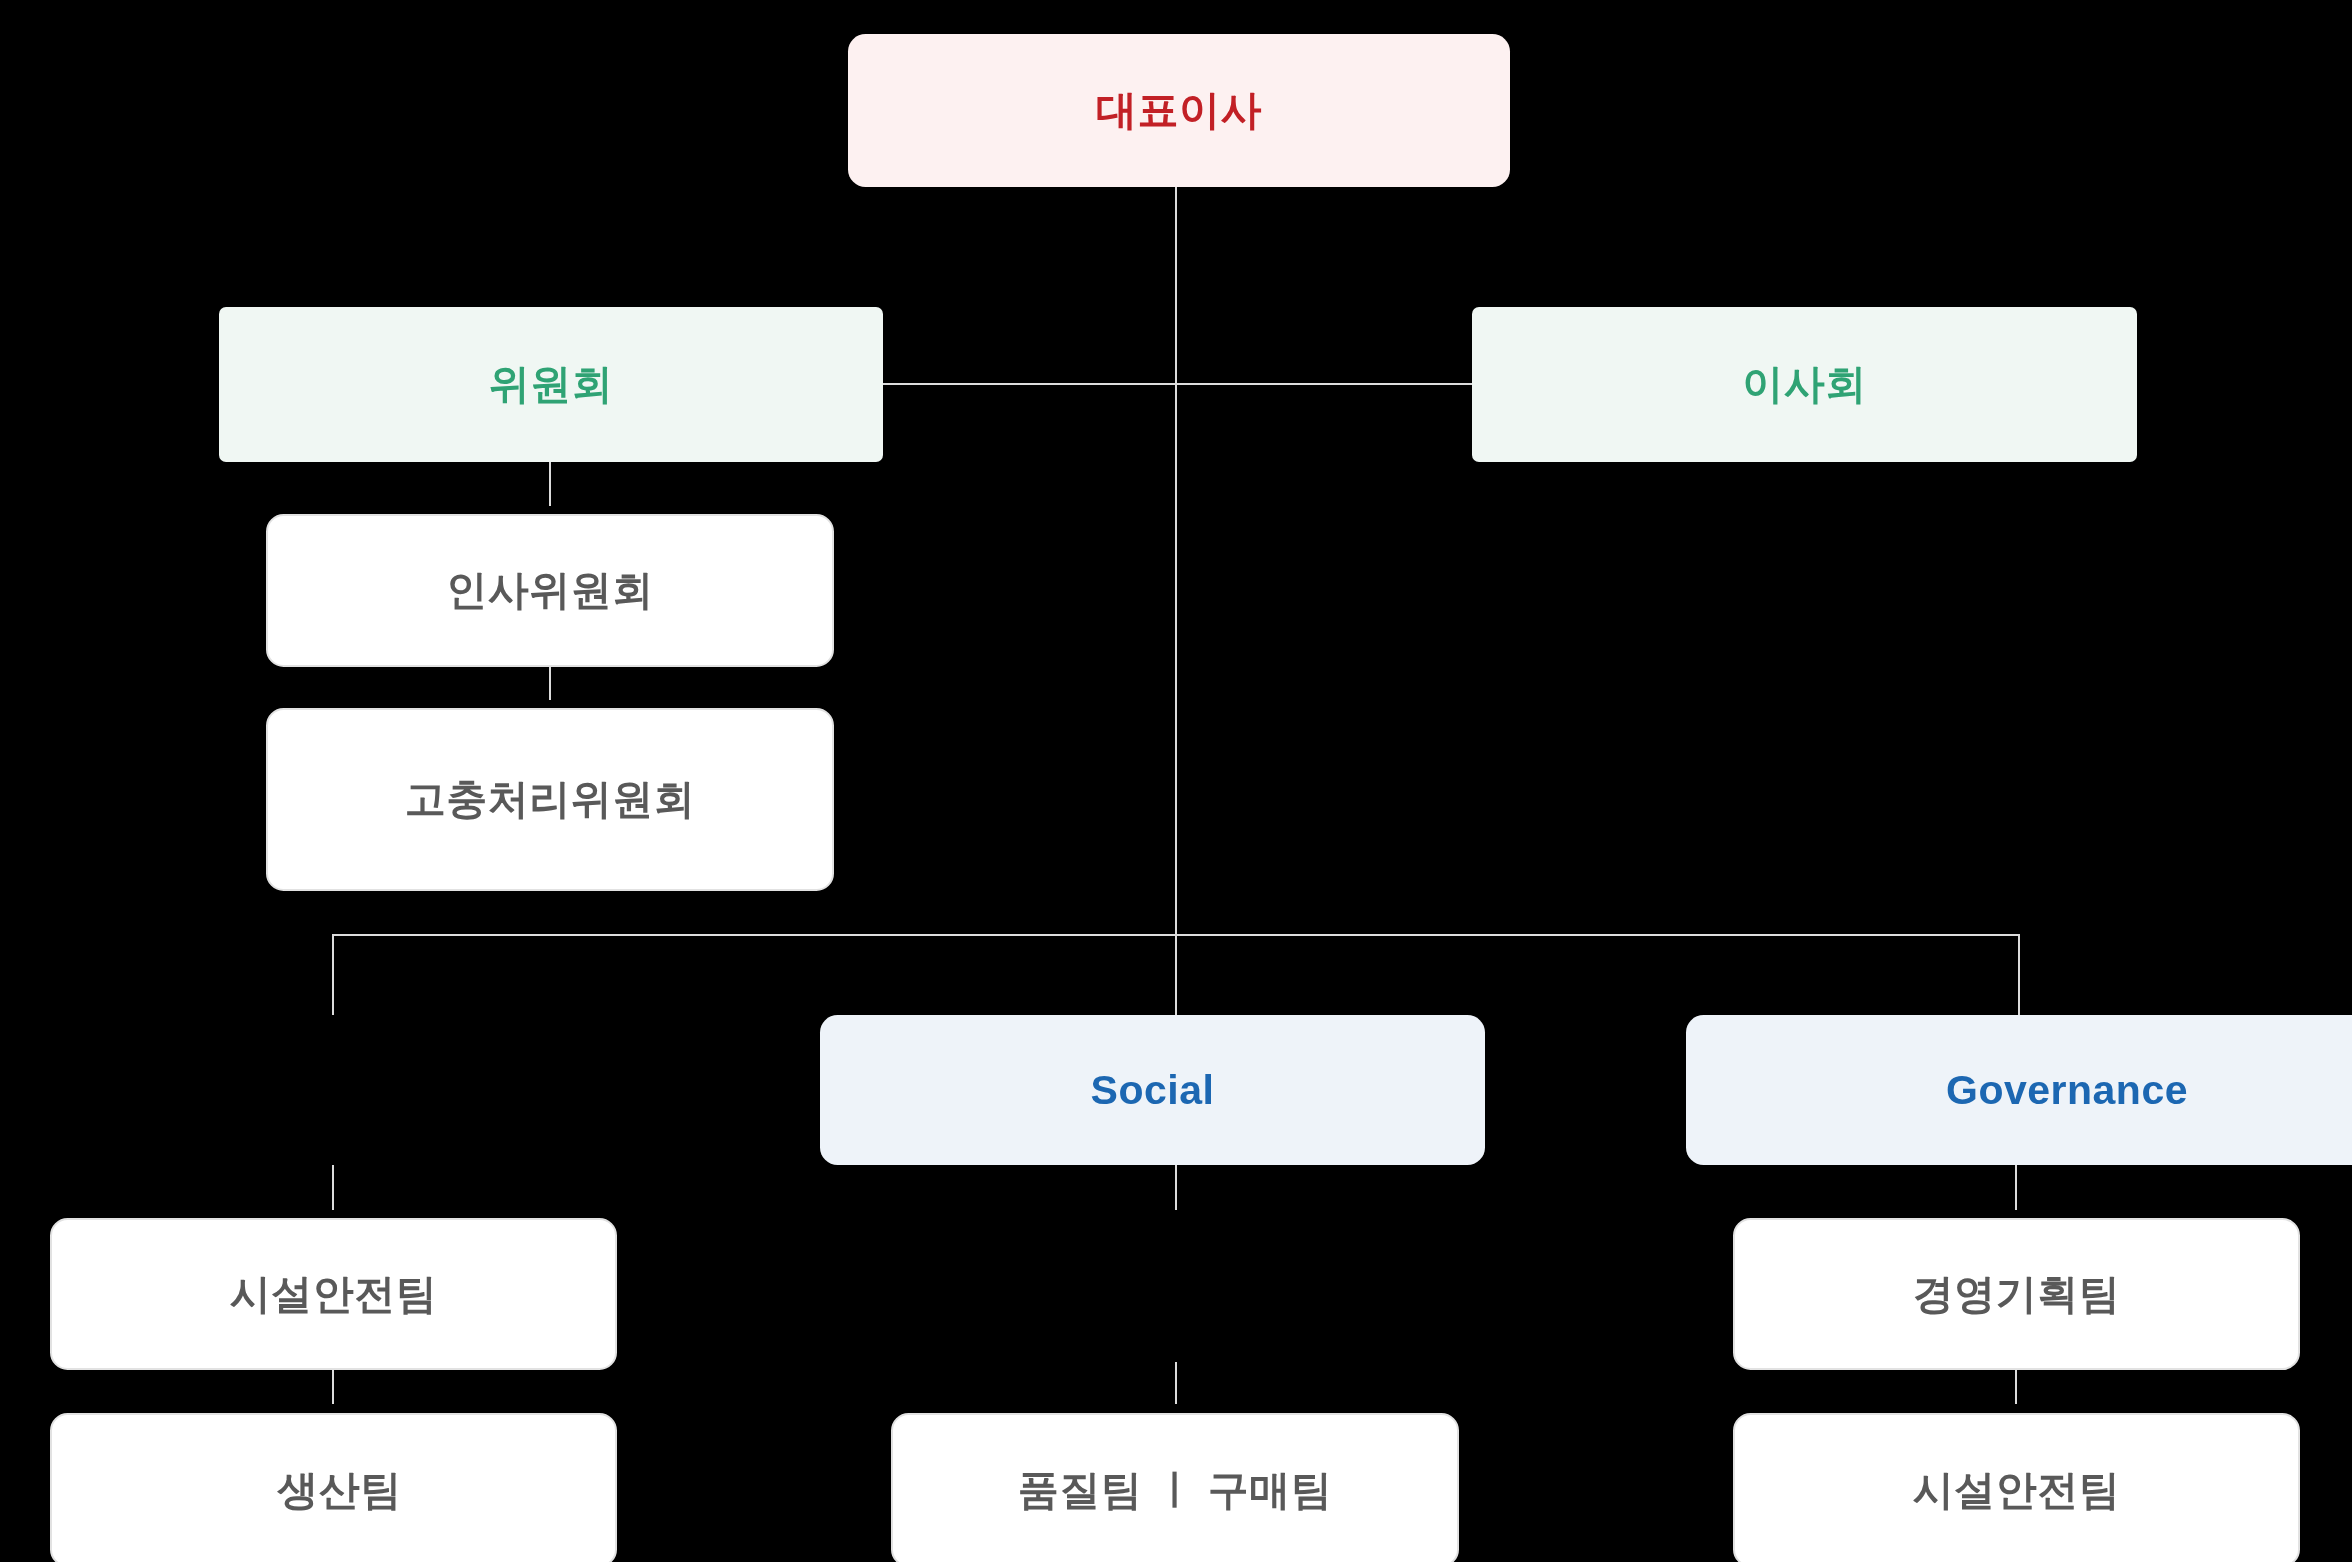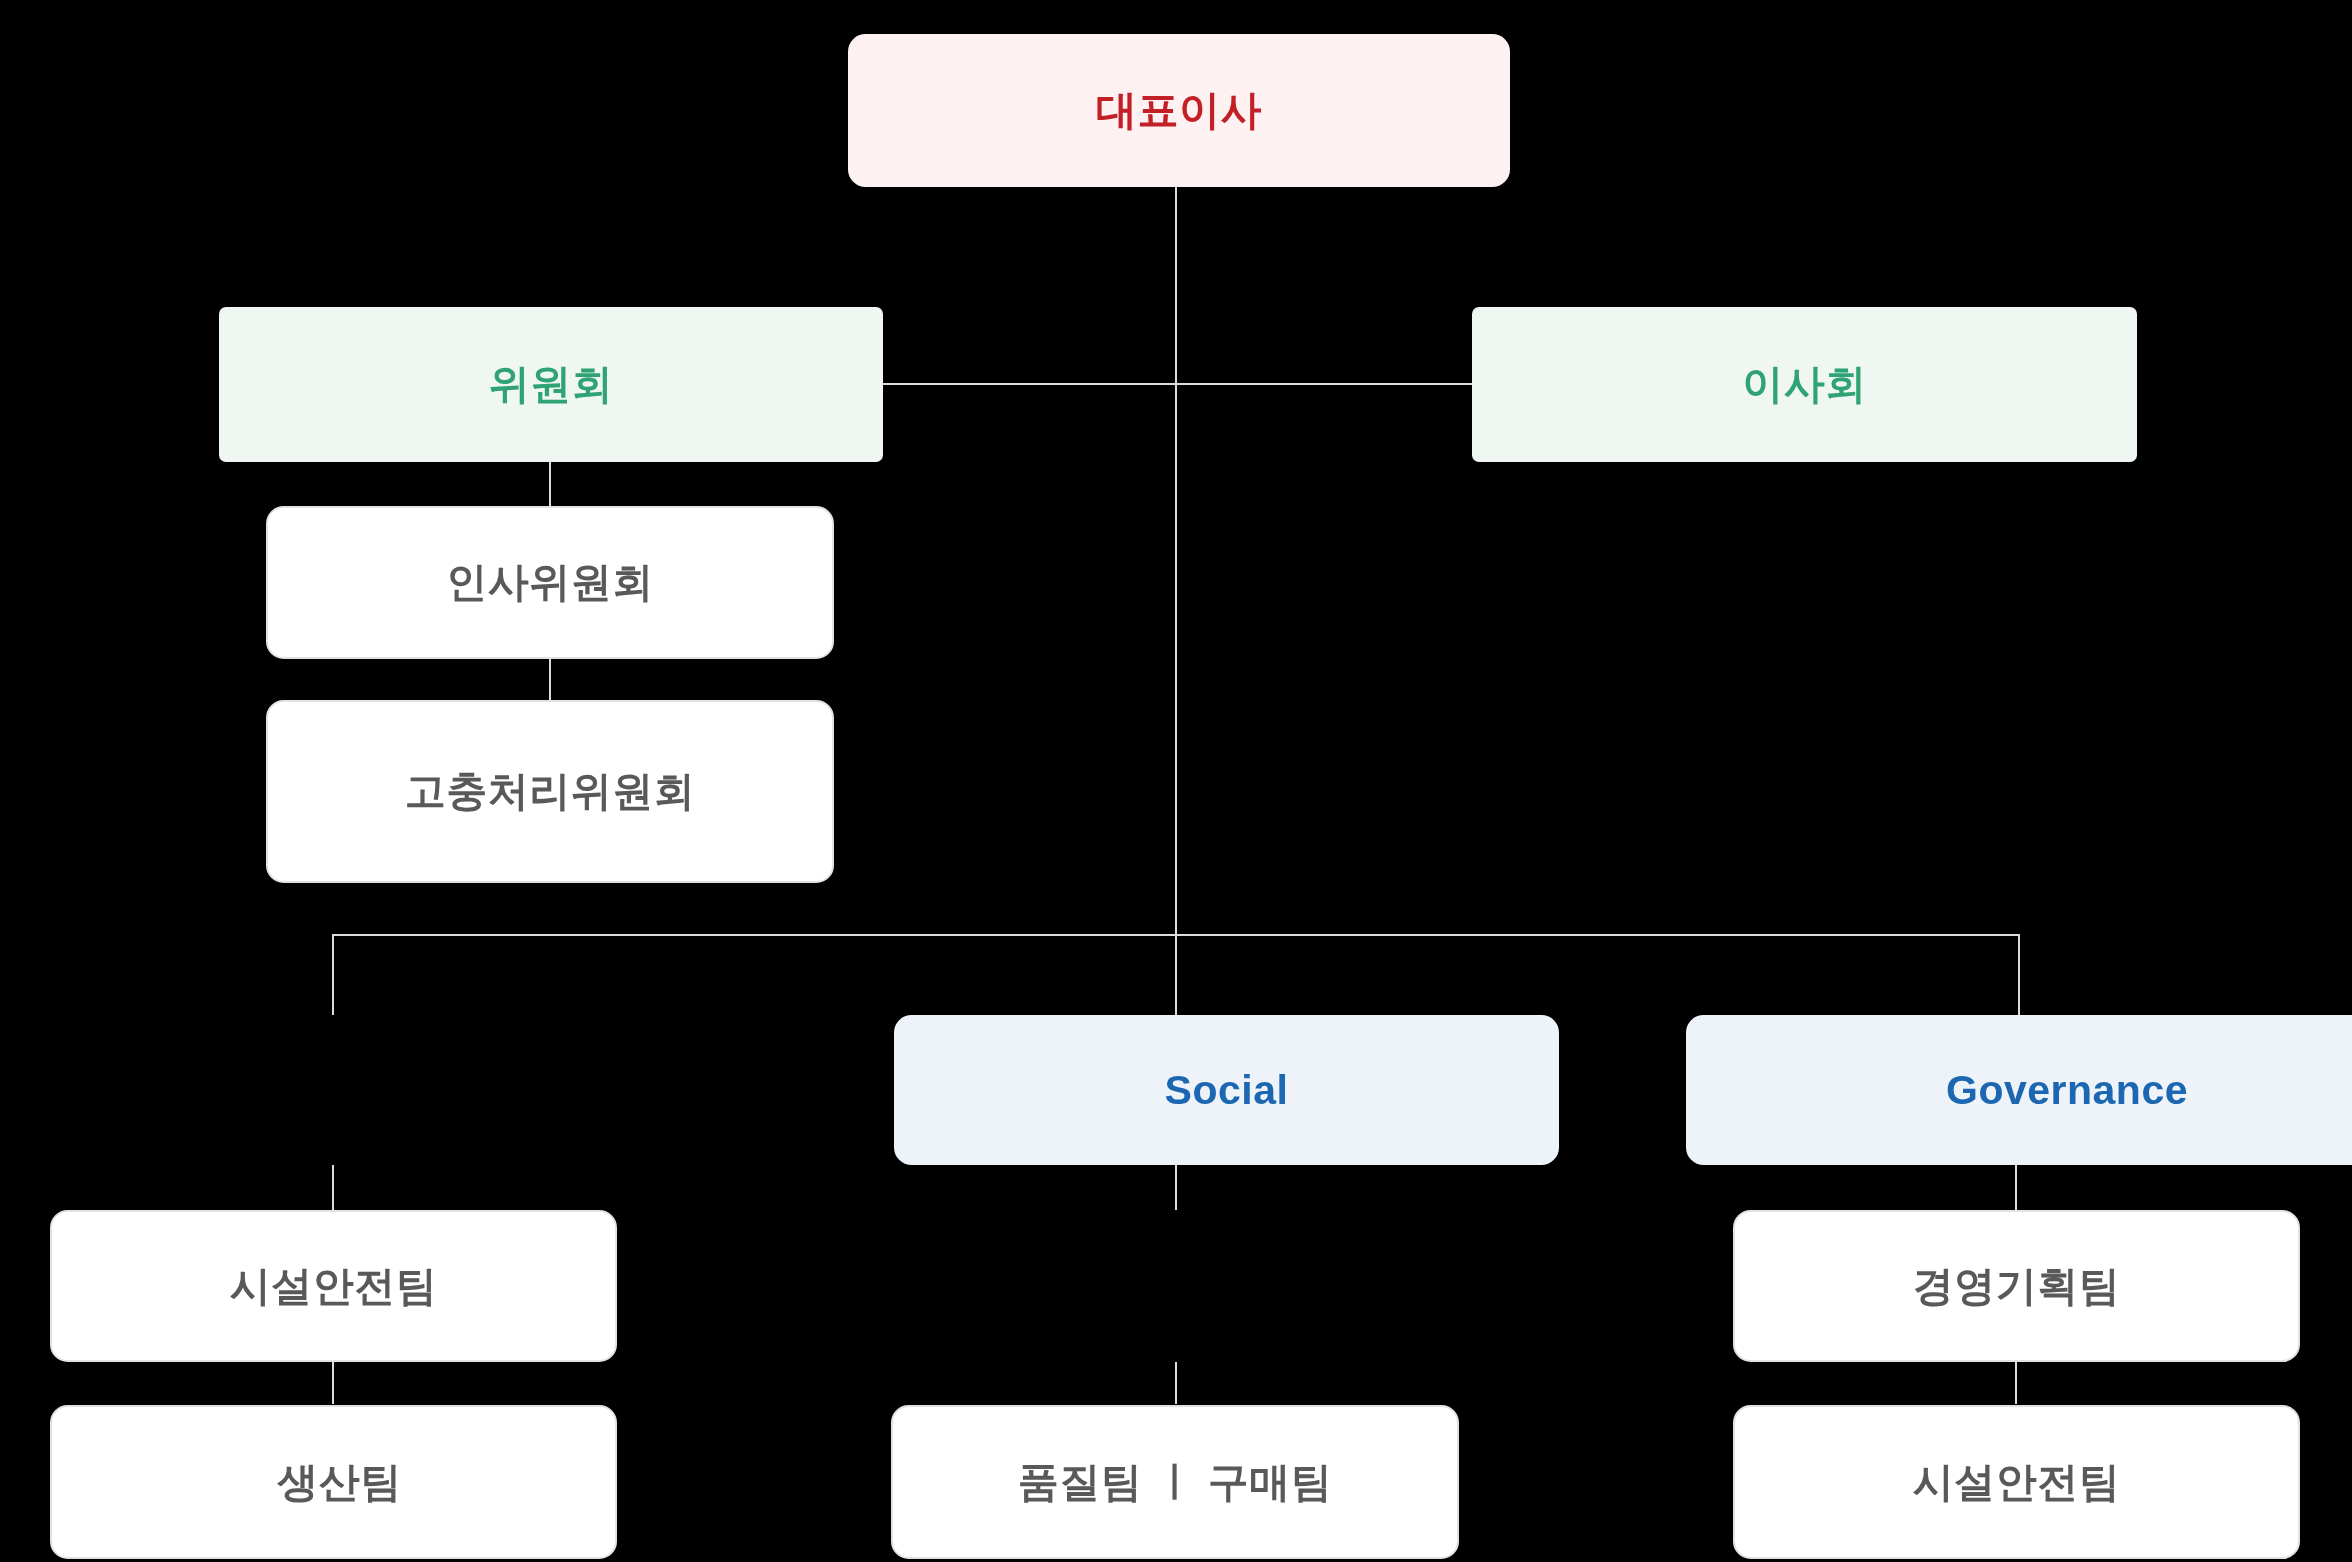--- a/index.html
+++ b/index.html
@@ -23,35 +23,35 @@
     border-radius: 17.6px;
     font-weight: 700;
     font-size: 41px;
     letter-spacing: 0.5px;
     box-sizing: border-box;
     text-align: center;
   }
   .box.pink  { background: var(--pink-bg);  color: var(--red-text); }
   .box.mint  { background: var(--mint-bg);  color: var(--green-text); border-radius: 7px; }
   .box.blue  { background: var(--blue-bg);  color: var(--blue-text); }
-  .box.white { background: var(--white-bg); color: var(--gray-text); border: 2px solid var(--box-border); }
+  .box.white { background: var(--white-bg); color: var(--gray-text); border: 2px solid var(--box-border); margin-top: 8px; }
 
   .line {
     position: absolute;
     background: var(--line-color);
   }
 
   
   .ceo        { left: 848px;  top: 2px;    width: 662px; height: 153px; margin-top: 32px; }
   .committee  { left: 219px;  top: 307px;  width: 664px; height: 155px; }
   .board      { left: 1472px; top: 307px;  width: 665px; height: 155px; }
   .sub1       { left: 266px;  top: 506px;  width: 568px; height: 153px; }
   .sub2       { left: 266px;  top: 700px;  width: 568px; height: 183px; }
   .env        { left: 0px;    top: 1015px; width: 667px; height: 150px; }
-  .soc        { left: 894px;  top: 1015px; width: 665px; height: 150px; }
+  .soc        { left: 820px;  top: 1015px; width: 665px; height: 150px; }
   .gov        { left: 1686px; top: 1015px; width: 762px; height: 150px; }
   .env-t1     { left: 50px;   top: 1210px; width: 567px; height: 152px; }
   .env-t2     { left: 50px;   top: 1405px; width: 567px; height: 154px; padding-left: 12px; }
   .soc-t1     { left: 891px;  top: 1210px; width: 568px; height: 152px; }
   .soc-t2     { left: 891px;  top: 1405px; width: 568px; height: 154px; }
   .gov-t1     { left: 1733px; top: 1210px; width: 567px; height: 152px; }
   .gov-t2     { left: 1733px; top: 1405px; width: 567px; height: 154px; }
 
   
   .l-v-ceo      { left: 1175px; top: 155px;  width: 2px;    height: 861px; }

